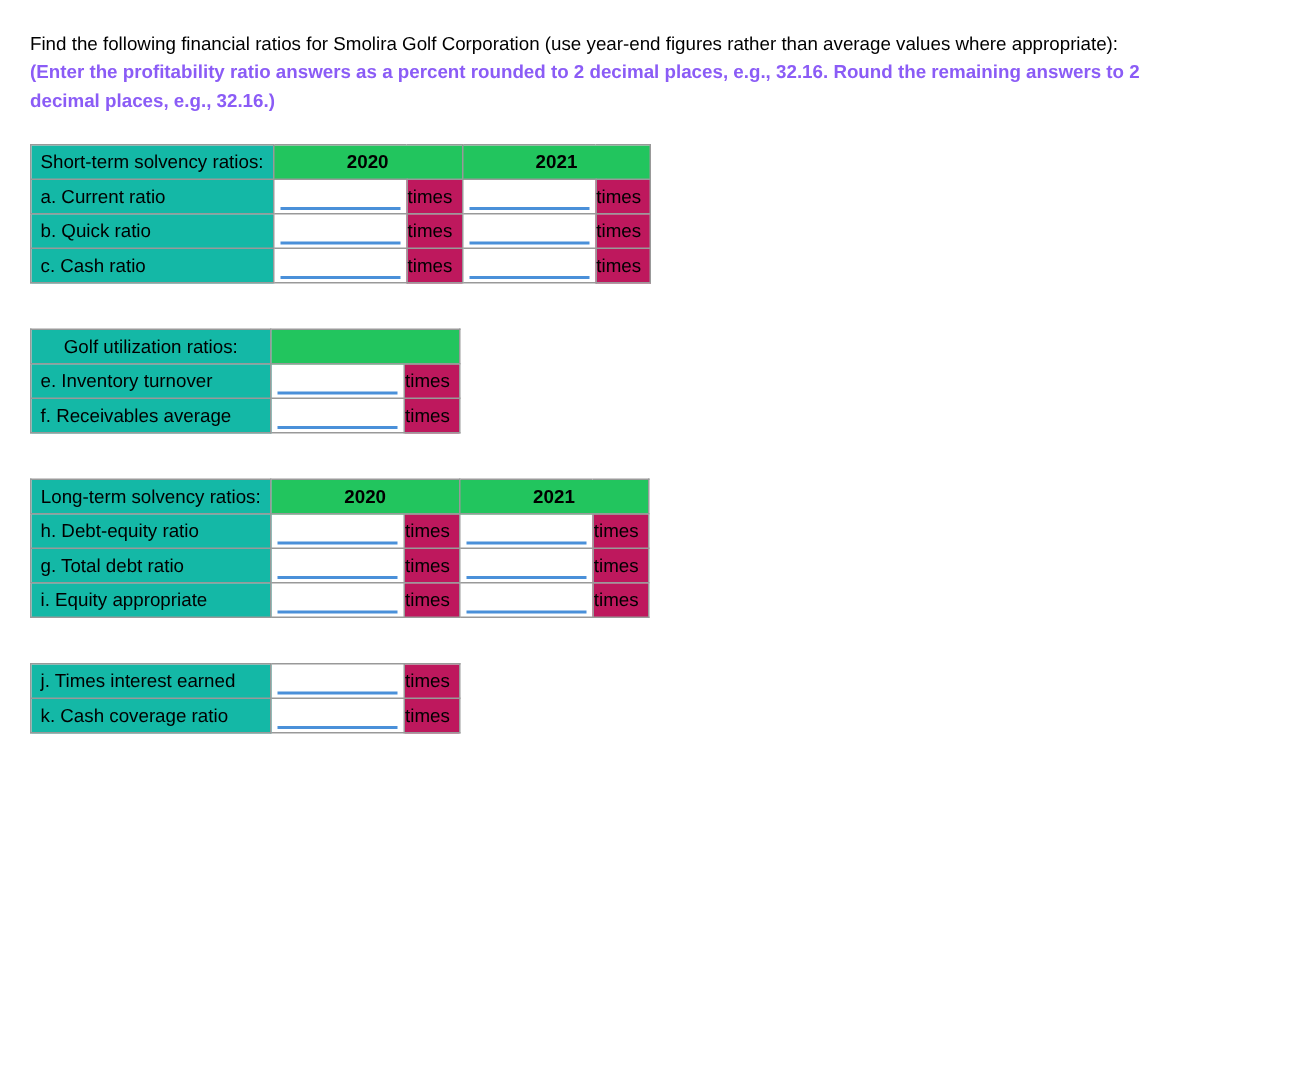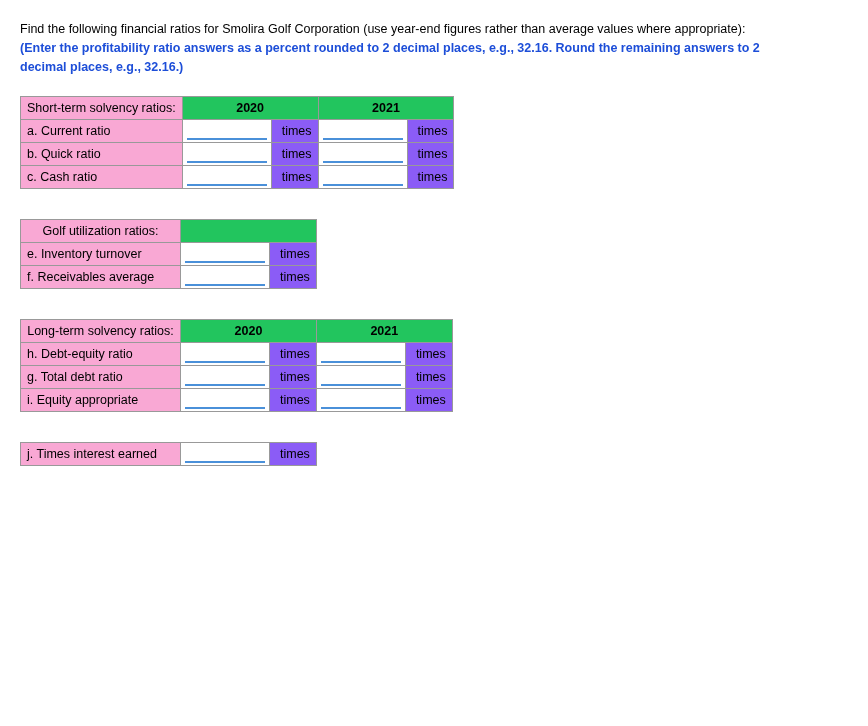--- a/index.html
+++ b/index.html
@@ -13,21 +13,21 @@
       min-height: 726px;
     }
     .instructions {
       font-size: 12.5px;
       color: #000;
       line-height: 1.5;
       margin-bottom: 20px;
       max-width: 760px;
     }
     .instructions .bold-red {
-      color: #1d4ed8;
+      color: #8b5cf6;
       font-weight: bold;
     }
     .section {
       margin-bottom: 30px;
     }
     table {
       border-collapse: collapse;
       font-size: 12.5px;
     }
     table th, table td {
@@ -35,39 +35,39 @@
       padding: 4px 6px;
       white-space: nowrap;
     }
     table th {
       background: #e8e8e8;
       text-align: center;
       font-weight: normal;
     }
     .label-col {
       min-width: 160px;
-      background: #f9a8d4;
+      background: #14b8a6;
     }
     .input-cell {
       padding: 2px 4px;
     }
     .input-cell input[type="text"] {
       border: none;
       border-bottom: 2px solid #4a90d9;
       outline: none;
       width: 80px;
       font-size: 12.5px;
       background: transparent;
       padding: 1px 2px;
     }
     .unit-cell {
-      background: #8b5cf6;
+      background: #be185d;
       color: #000;
       text-align: left;
-      padding-left: 10px;
+      padding-left: 0;
     }
     .col-header {
       background: #22c55e;
       text-align: center;
       font-weight: bold;
     }
   </style>
 </head>
 <body>
 
@@ -177,15 +177,20 @@
 </div>
 
 <div class="section">
   <table>
     <tbody>
       <tr>
         <td class="label-col">j. Times interest earned</td>
         <td class="input-cell"><input type="text" style=""></td>
         <td class="unit-cell">times</td>
       </tr>
+      <tr>
+        <td class="label-col">k. Cash coverage ratio</td>
+        <td class="input-cell"><input type="text" style=""></td>
+        <td class="unit-cell">times</td>
+      </tr>
     </tbody>
   </table>
 </div>
 
 </body></html>

